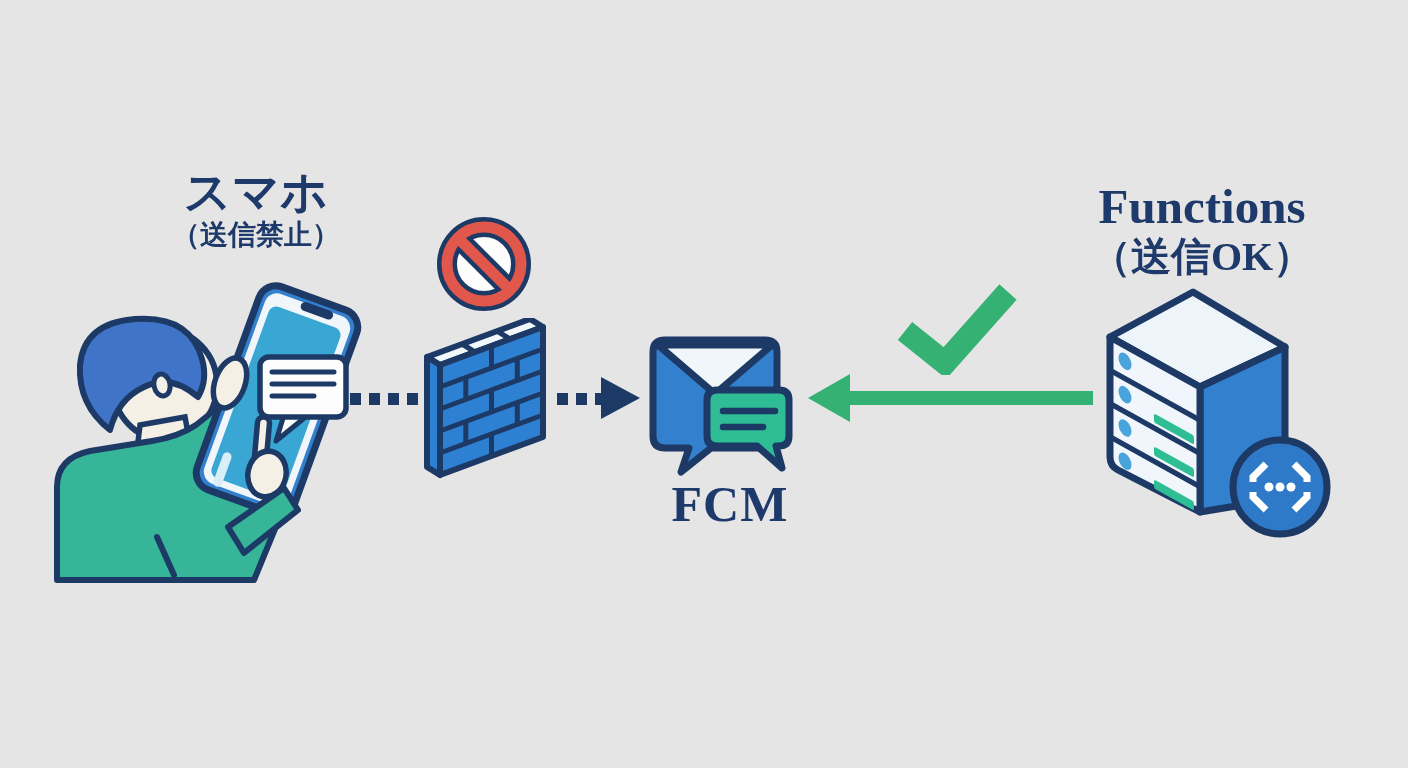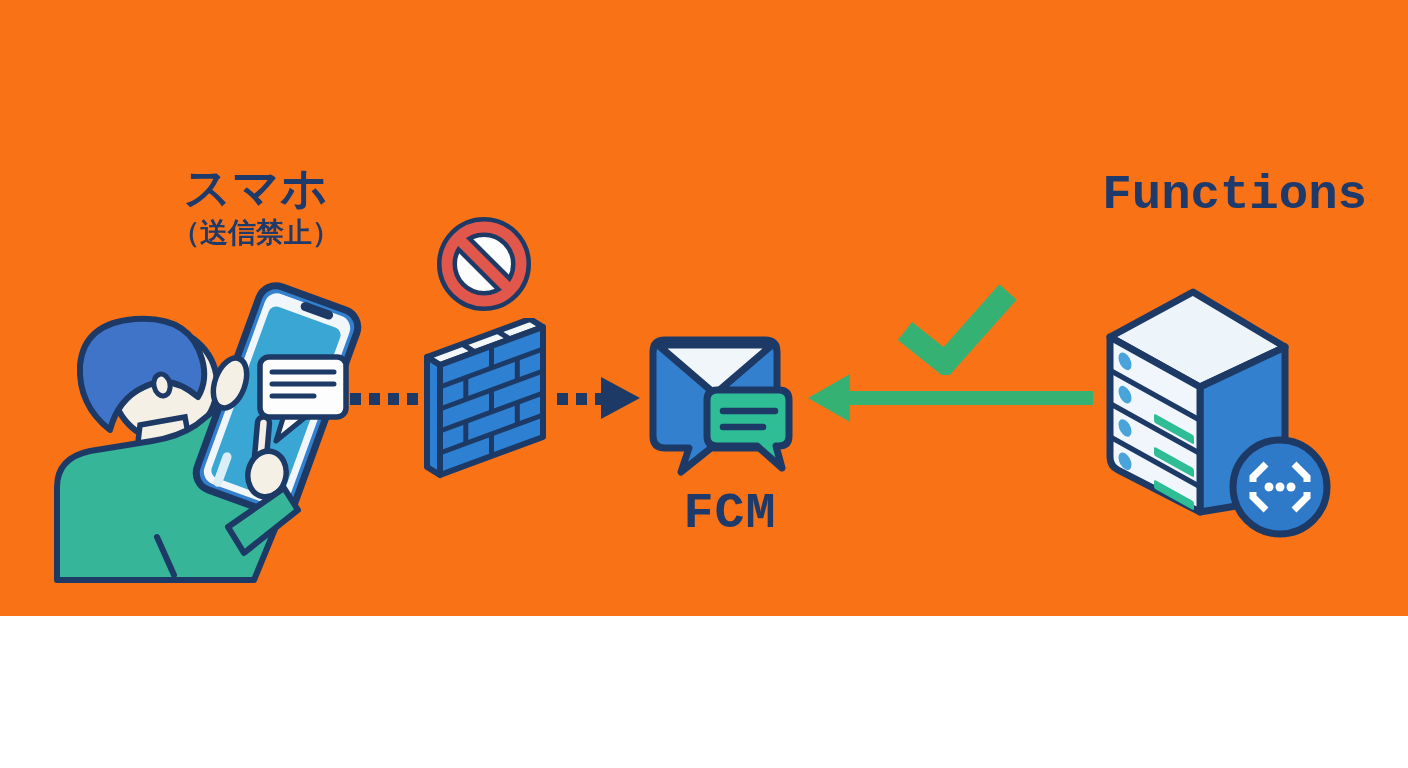--- a/index.html
+++ b/index.html
@@ -1,51 +1,52 @@
 <!DOCTYPE html>
 <html><head>
 <meta charset="utf-8">
 <style>
   html,body{margin:0;padding:0;background:#ffffff;}
   .canvas{
     position:relative;
-    width:1408px;height:616px;
-    background:#f97316;
+    width:1408px;height:768px;
+    background:#e5e5e5;
     overflow:hidden;
-    font-family:Liberation Mono, monospace;
+    font-family:Liberation Serif, serif;
   }
   .abs{position:absolute;}
   .label{
     color:#1e3a6b;
     font-weight:700;
     text-align:center;
     line-height:1.12;
     white-space:nowrap;
   }
   .label .l1{display:block;}
   .label .l2{display:block;}
   .smartphone-label{left:96px;top:166px;width:320px;font-size:47px;}
   .smartphone-label .l2{font-size:28px;}
-  .functions-label{left:1037px;top:168px;width:330px;font-size:49px;text-align:right;}
+  .functions-label{left:1037px;top:180px;width:330px;font-size:49px;}
   .functions-label .l2{font-size:40px;}
-  .fcm-label{left:650px;top:486px;width:160px;font-size:50px;letter-spacing:1px;}
+  .fcm-label{left:650px;top:476px;width:160px;font-size:50px;letter-spacing:1px;}
   svg{display:block;}
 </style>
 </head>
 <body>
 
 <div class="canvas">
 
   <div class="abs label smartphone-label">
     <span class="l1">スマホ</span>
     <span class="l2">（送信禁止）</span>
   </div>
 
   <div class="abs label functions-label">
     <span class="l1">Functions</span>
+    <span class="l2">（送信OK）</span>
   </div>
 
   <svg class="abs" style="left:40px;top:275px;" width="350" height="315" viewBox="0 0 350 315">
 
     <ellipse cx="125" cy="110" rx="52" ry="55" fill="#f5f0e6" stroke="#1d3a66" stroke-width="6"></ellipse>
     <path d="M70,155 Q38,130 40,90 Q44,48 95,44 Q150,40 162,84 Q168,105 158,122 Q130,98 104,112 Q78,124 70,155 Z" fill="#3f74c9" stroke="#1d3a66" stroke-width="6" stroke-linejoin="round"></path>
     <ellipse cx="122" cy="110" rx="8" ry="11" fill="#f5f0e6" stroke="#1d3a66" stroke-width="5" transform="rotate(-12 122 110)"></ellipse>
 
     <path d="M100,150 L145,142 L152,180 L96,184 Z" fill="#f5f0e6" stroke="#1d3a66" stroke-width="5.5"></path>
 

